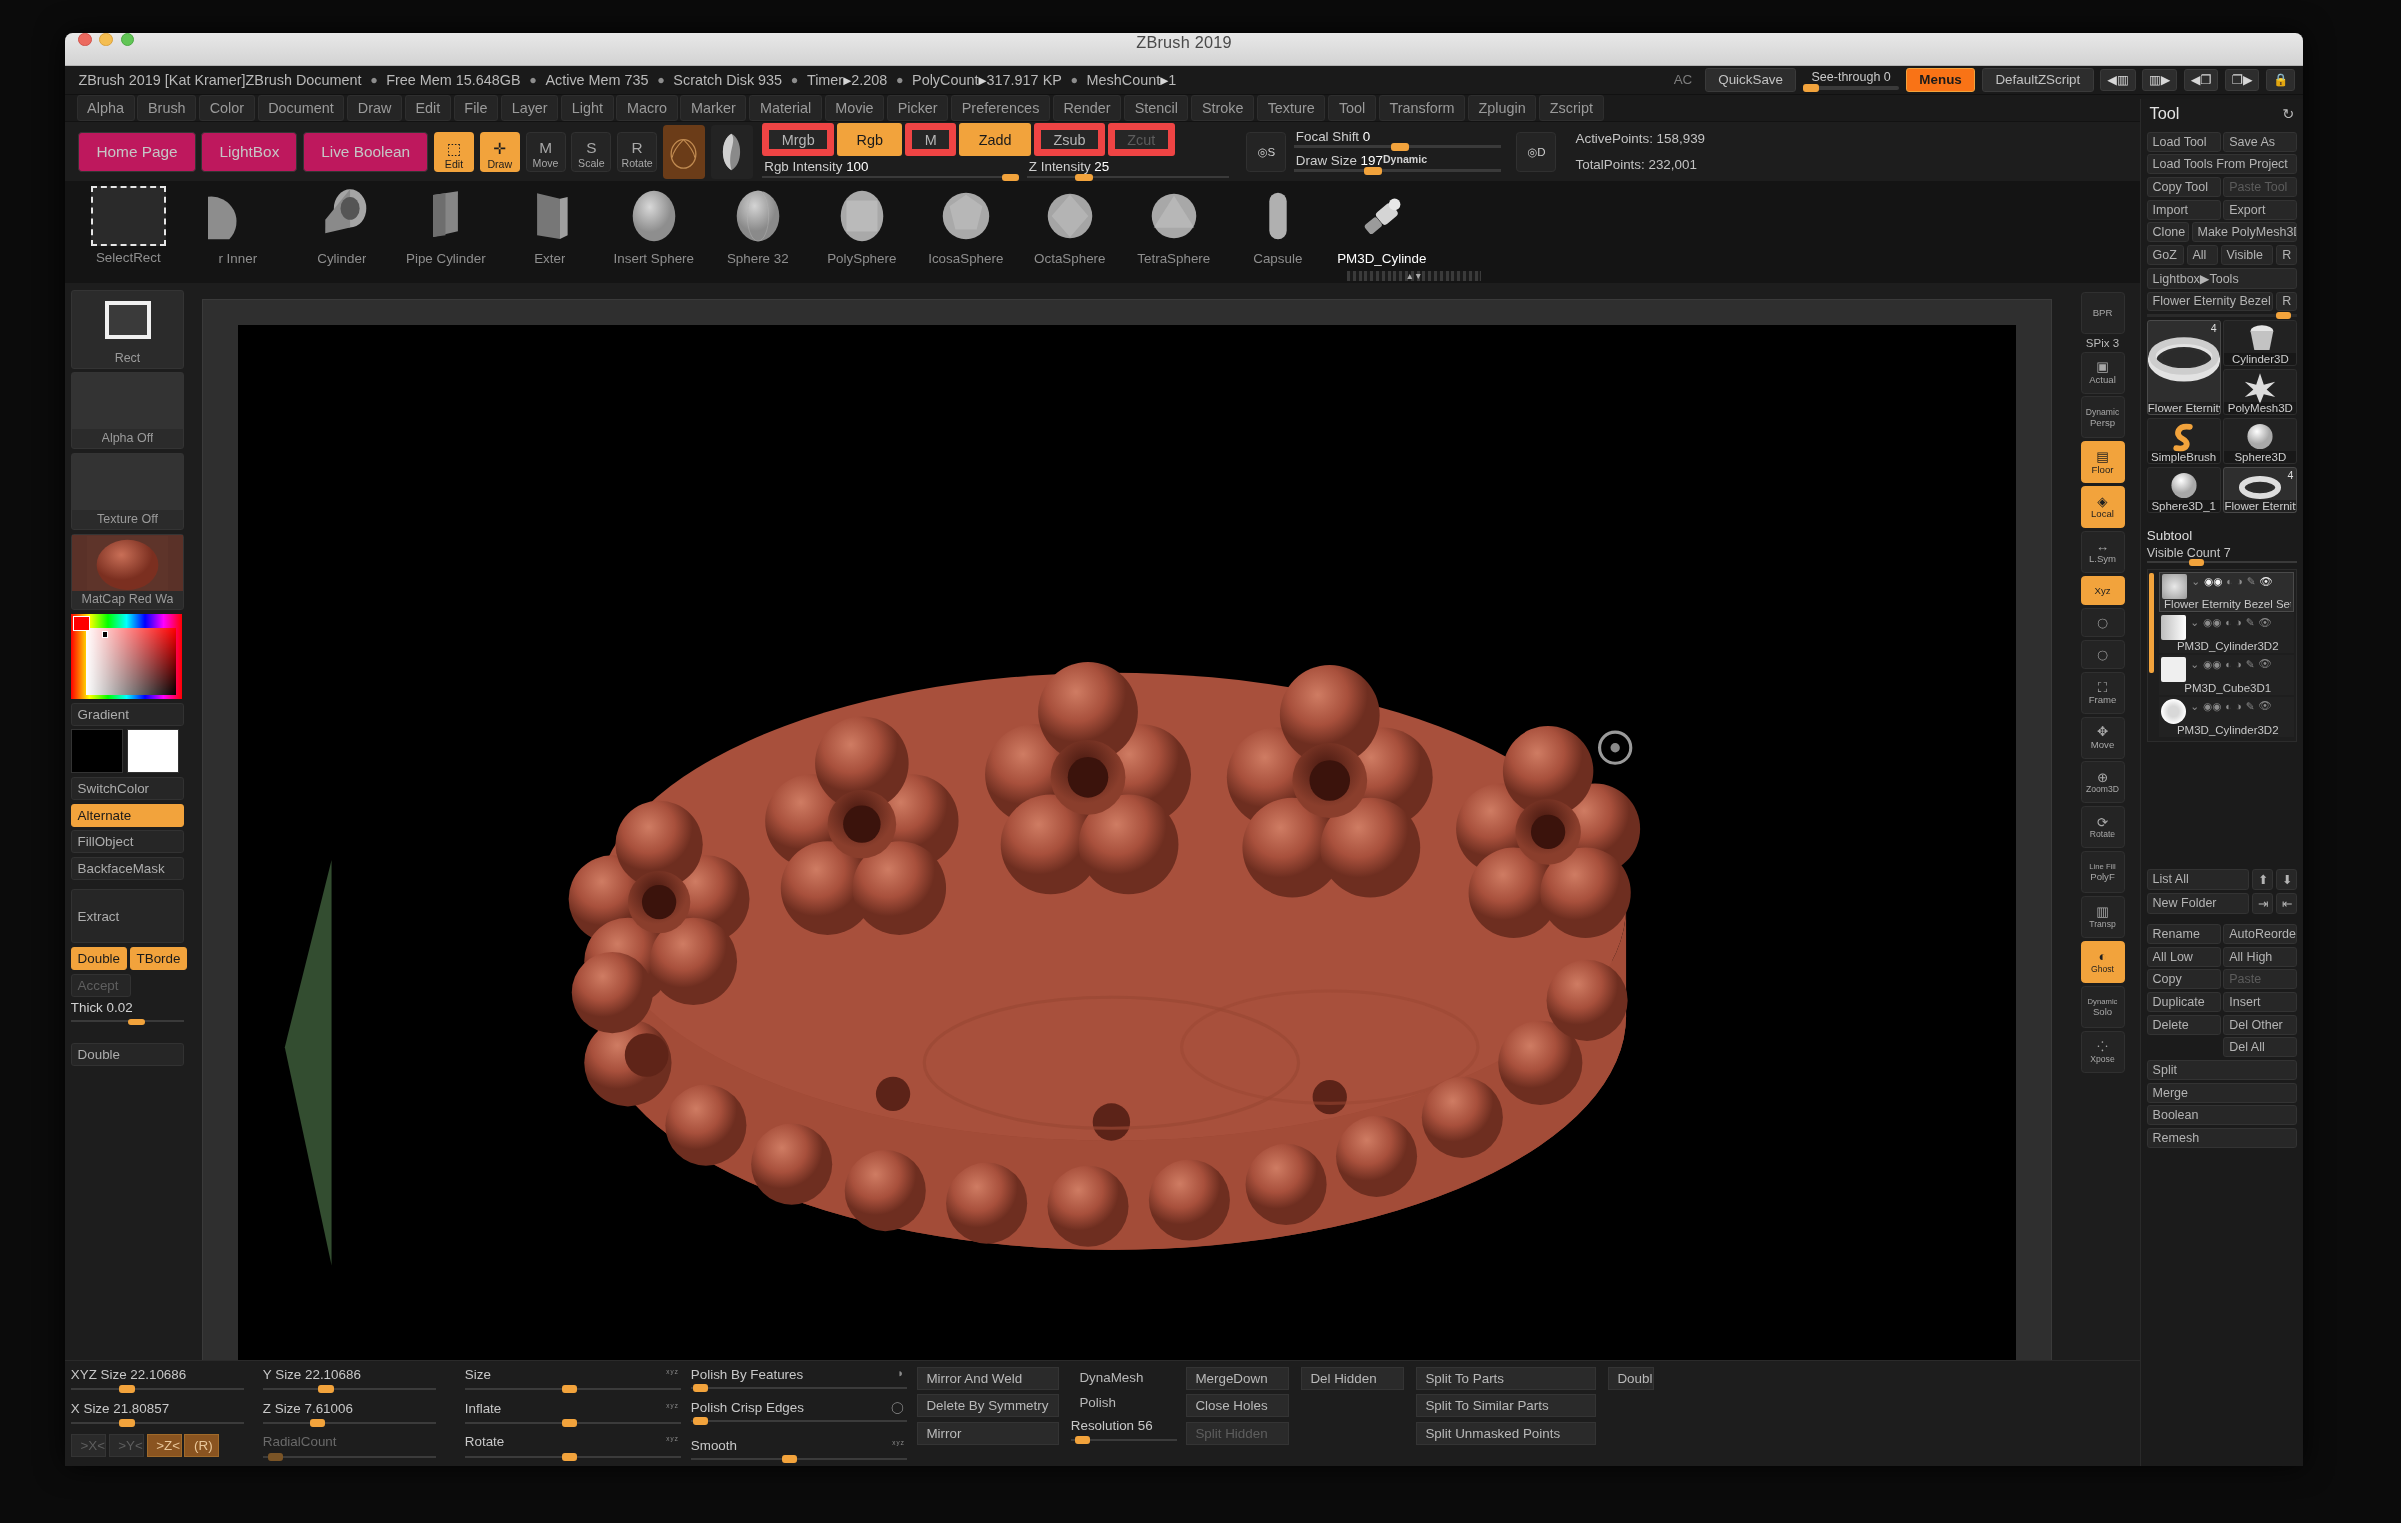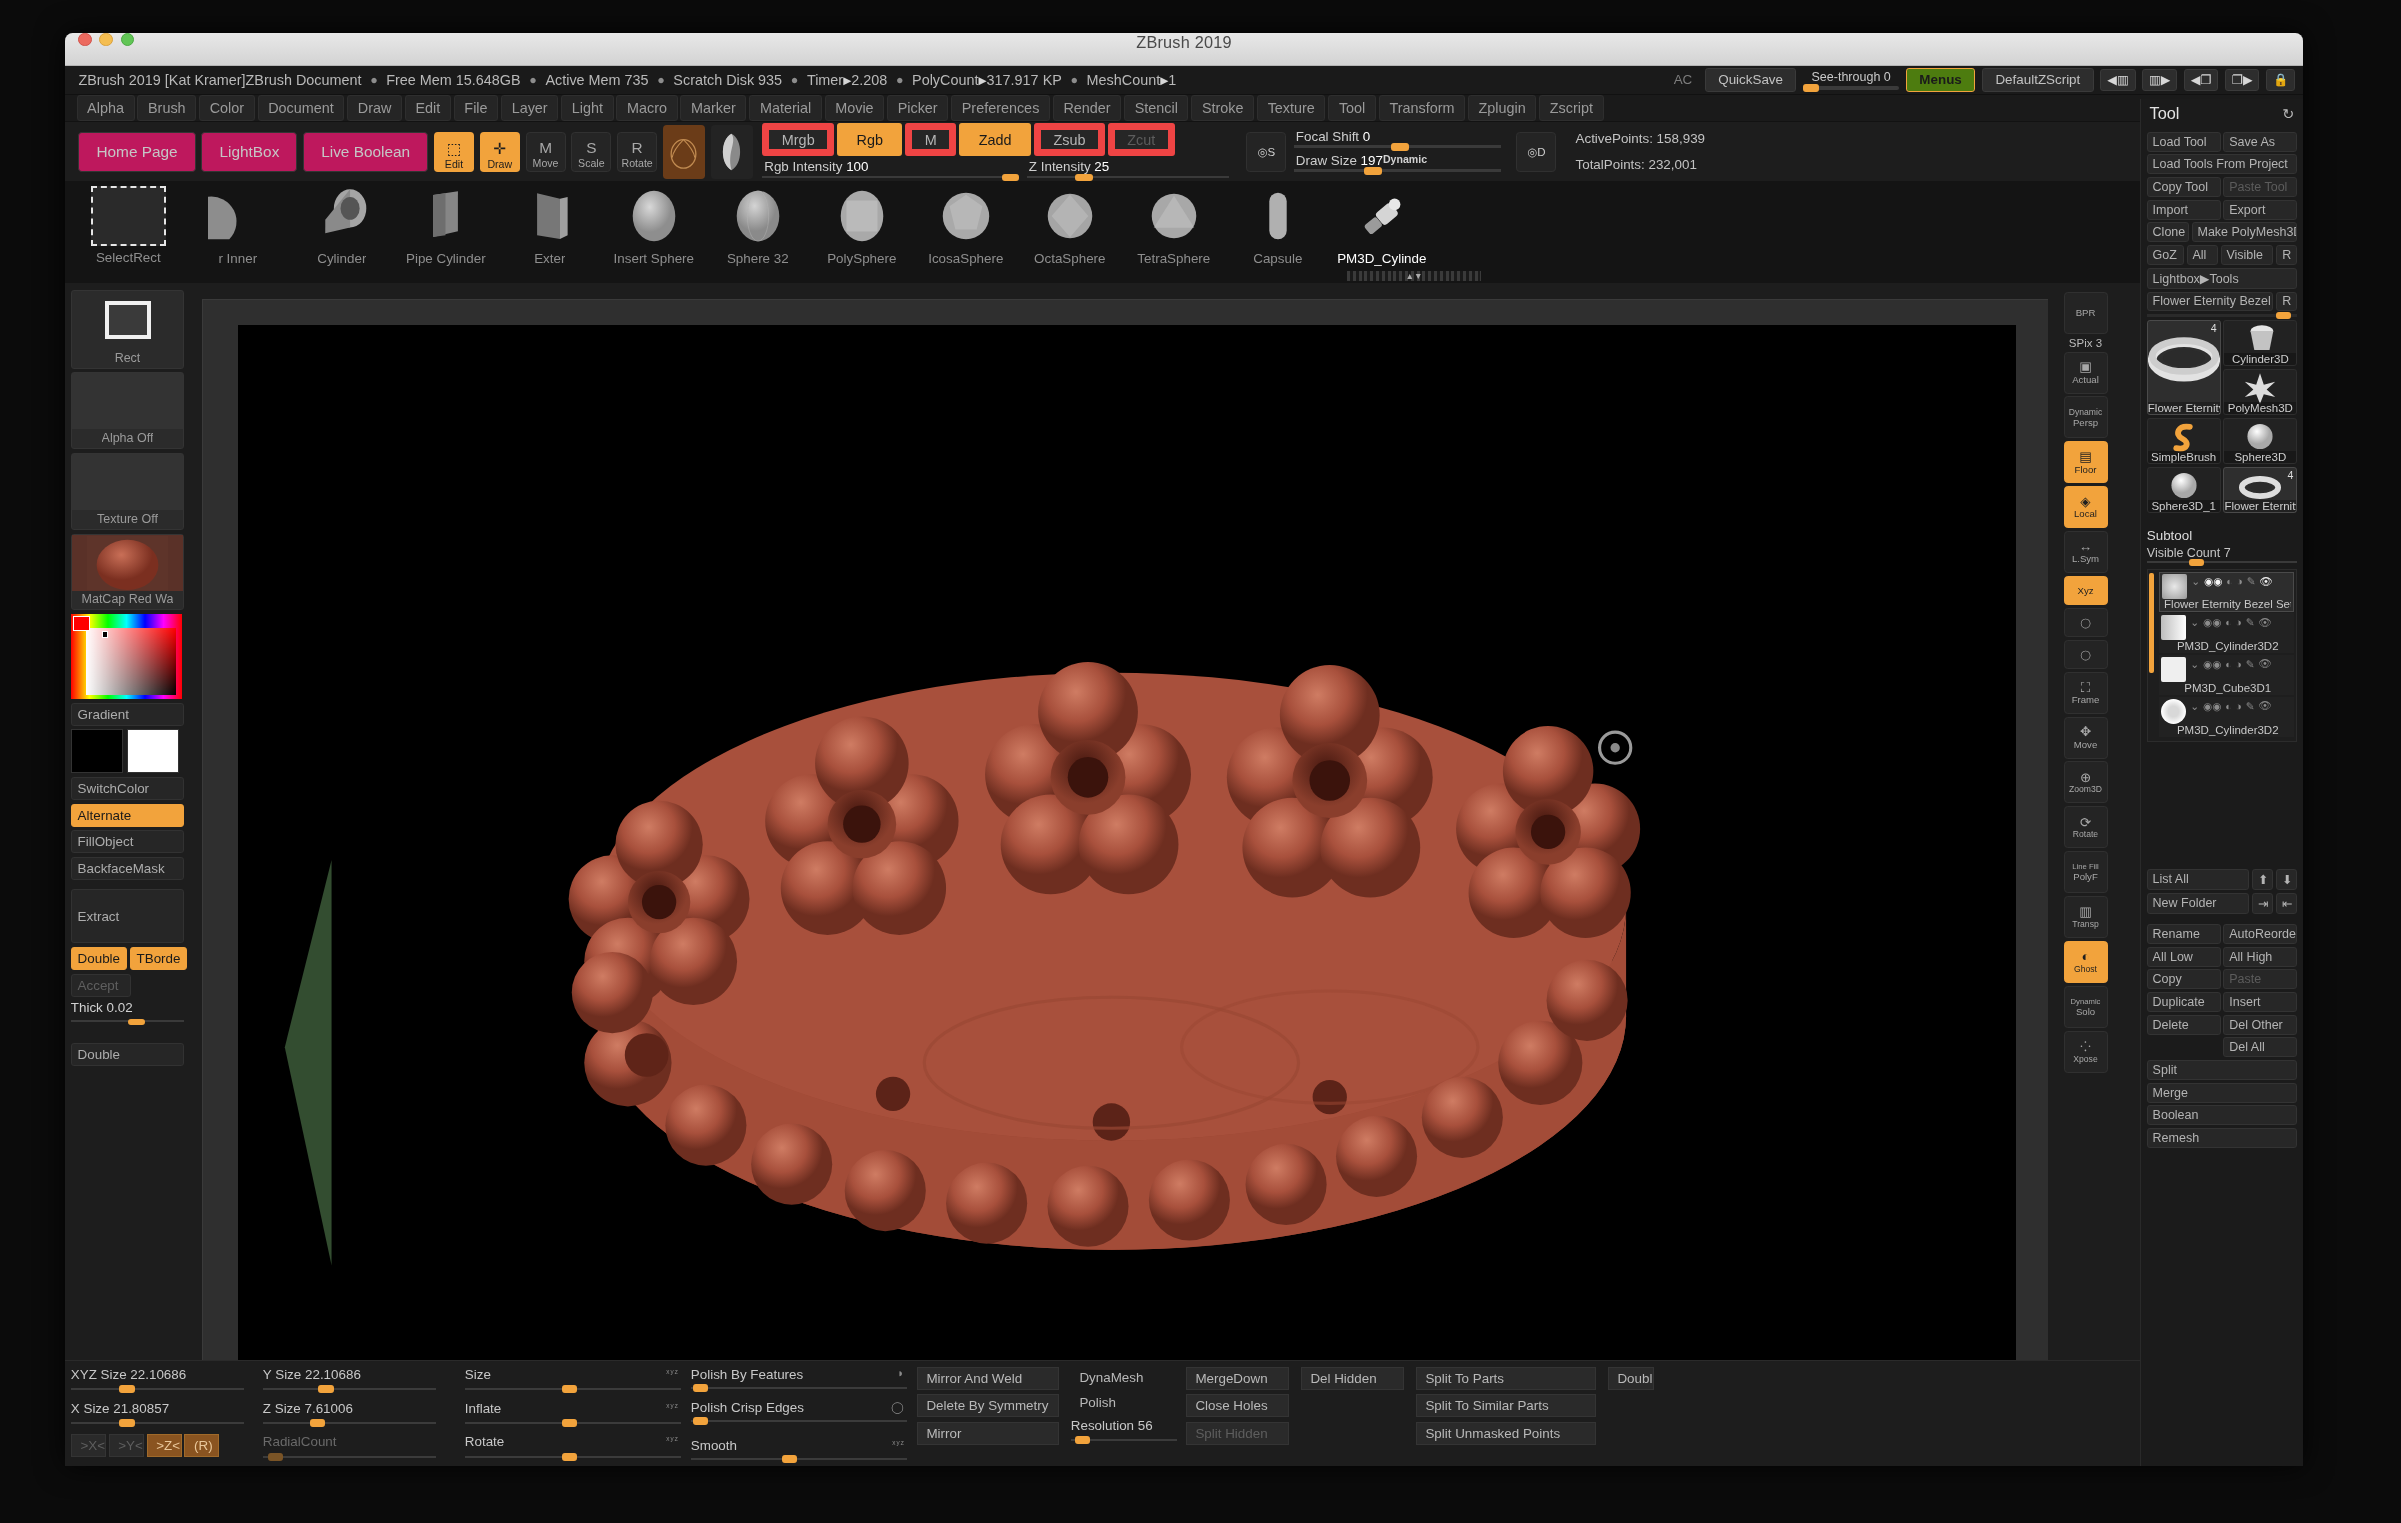--- a/index.html
+++ b/index.html
@@ -50,21 +50,21 @@
   }
   #status-left{display:flex;align-items:center;gap:0;}
   .stat-sep{color:#8d8d8d;margin:0 8.6px;font-size:12.5px;}
   .stat { white-space:nowrap; }
   .tri { font-size:10.6px; color:#d6d6d6; }
   #status-right { margin-left:auto; display:flex; align-items:center; gap:6.7px; }
   .sbtn {
     background:#2d2d2d; border:1px solid #3a3a3a; border-radius:2.9px;
     color:#c2c2c2; font-size:13.4px; padding:2.9px 12.5px; line-height:1.2;
   }
-  .sbtn.orange { background:#4d7c0f; color:#1b1b1b; border-color:#f2a33c; font-weight:bold;}
+  .sbtn.orange { background:#f97316; color:#1b1b1b; border-color:#f2a33c; font-weight:bold;}
   .slider-mini { width:96px; position:relative; }
   .slider-mini .lbl { font-size:12.5px; color:#c9c9c9; text-align:center; }
   .slider-mini .track { height:3.8px; background:#3a3a3a; margin-top:1.9px; border-radius:1.9px;}
   .slider-mini .knob { position:absolute; left:0; bottom:-1.9px; width:15.4px;height:7.7px;background:#f2a33c;border-radius:2.9px;}
   .iconbtn { background:#2d2d2d;border:1px solid #3a3a3a;border-radius:2.9px;color:#d6d6d6;font-size:12.5px;padding:2.9px 5.8px;}
   #ac-label { font-size:13.4px; color:#7d7d7d; margin-right:5.8px;}
   
   #menubar {
     height:27px; background:#1a1a1a; display:flex; align-items:stretch;
     padding-left:11.5px; gap:2.9px; border-bottom:1px solid #121212;
@@ -156,21 +156,21 @@
   #canvas{
     position:absolute; left:11.5px; right:11.5px; top:13.4px; bottom:13.4px;
     background:#2f2f2f; border:1px solid #3a3a3a;
   }
   #canvas-inner{
     position:absolute; left:35px; right:35px; top:25px; bottom:25px;
     background:#000;
   }
   
   #rail{
-    position:absolute; right:17px; top:0; width:75px; bottom:0;
+    position:absolute; right:0; top:0; width:75px; bottom:0;
     background:#1d1d1d; padding-top:5.8px;
     display:flex; flex-direction:column; align-items:center; gap:2.9px;
   }
   .railbtn{
     width:44px;height:42px;background:#242424;border:1px solid #303030;border-radius:3.8px;
     display:flex;flex-direction:column;align-items:center;justify-content:center;
     color:#a8a8a8;font-size:9.6px;
   }
   .railbtn.on{background:#f2a33c;color:#1f1f1f;border-color:#f2a33c;}
   .railbtn .big{font-size:13.4px;line-height:1;}

